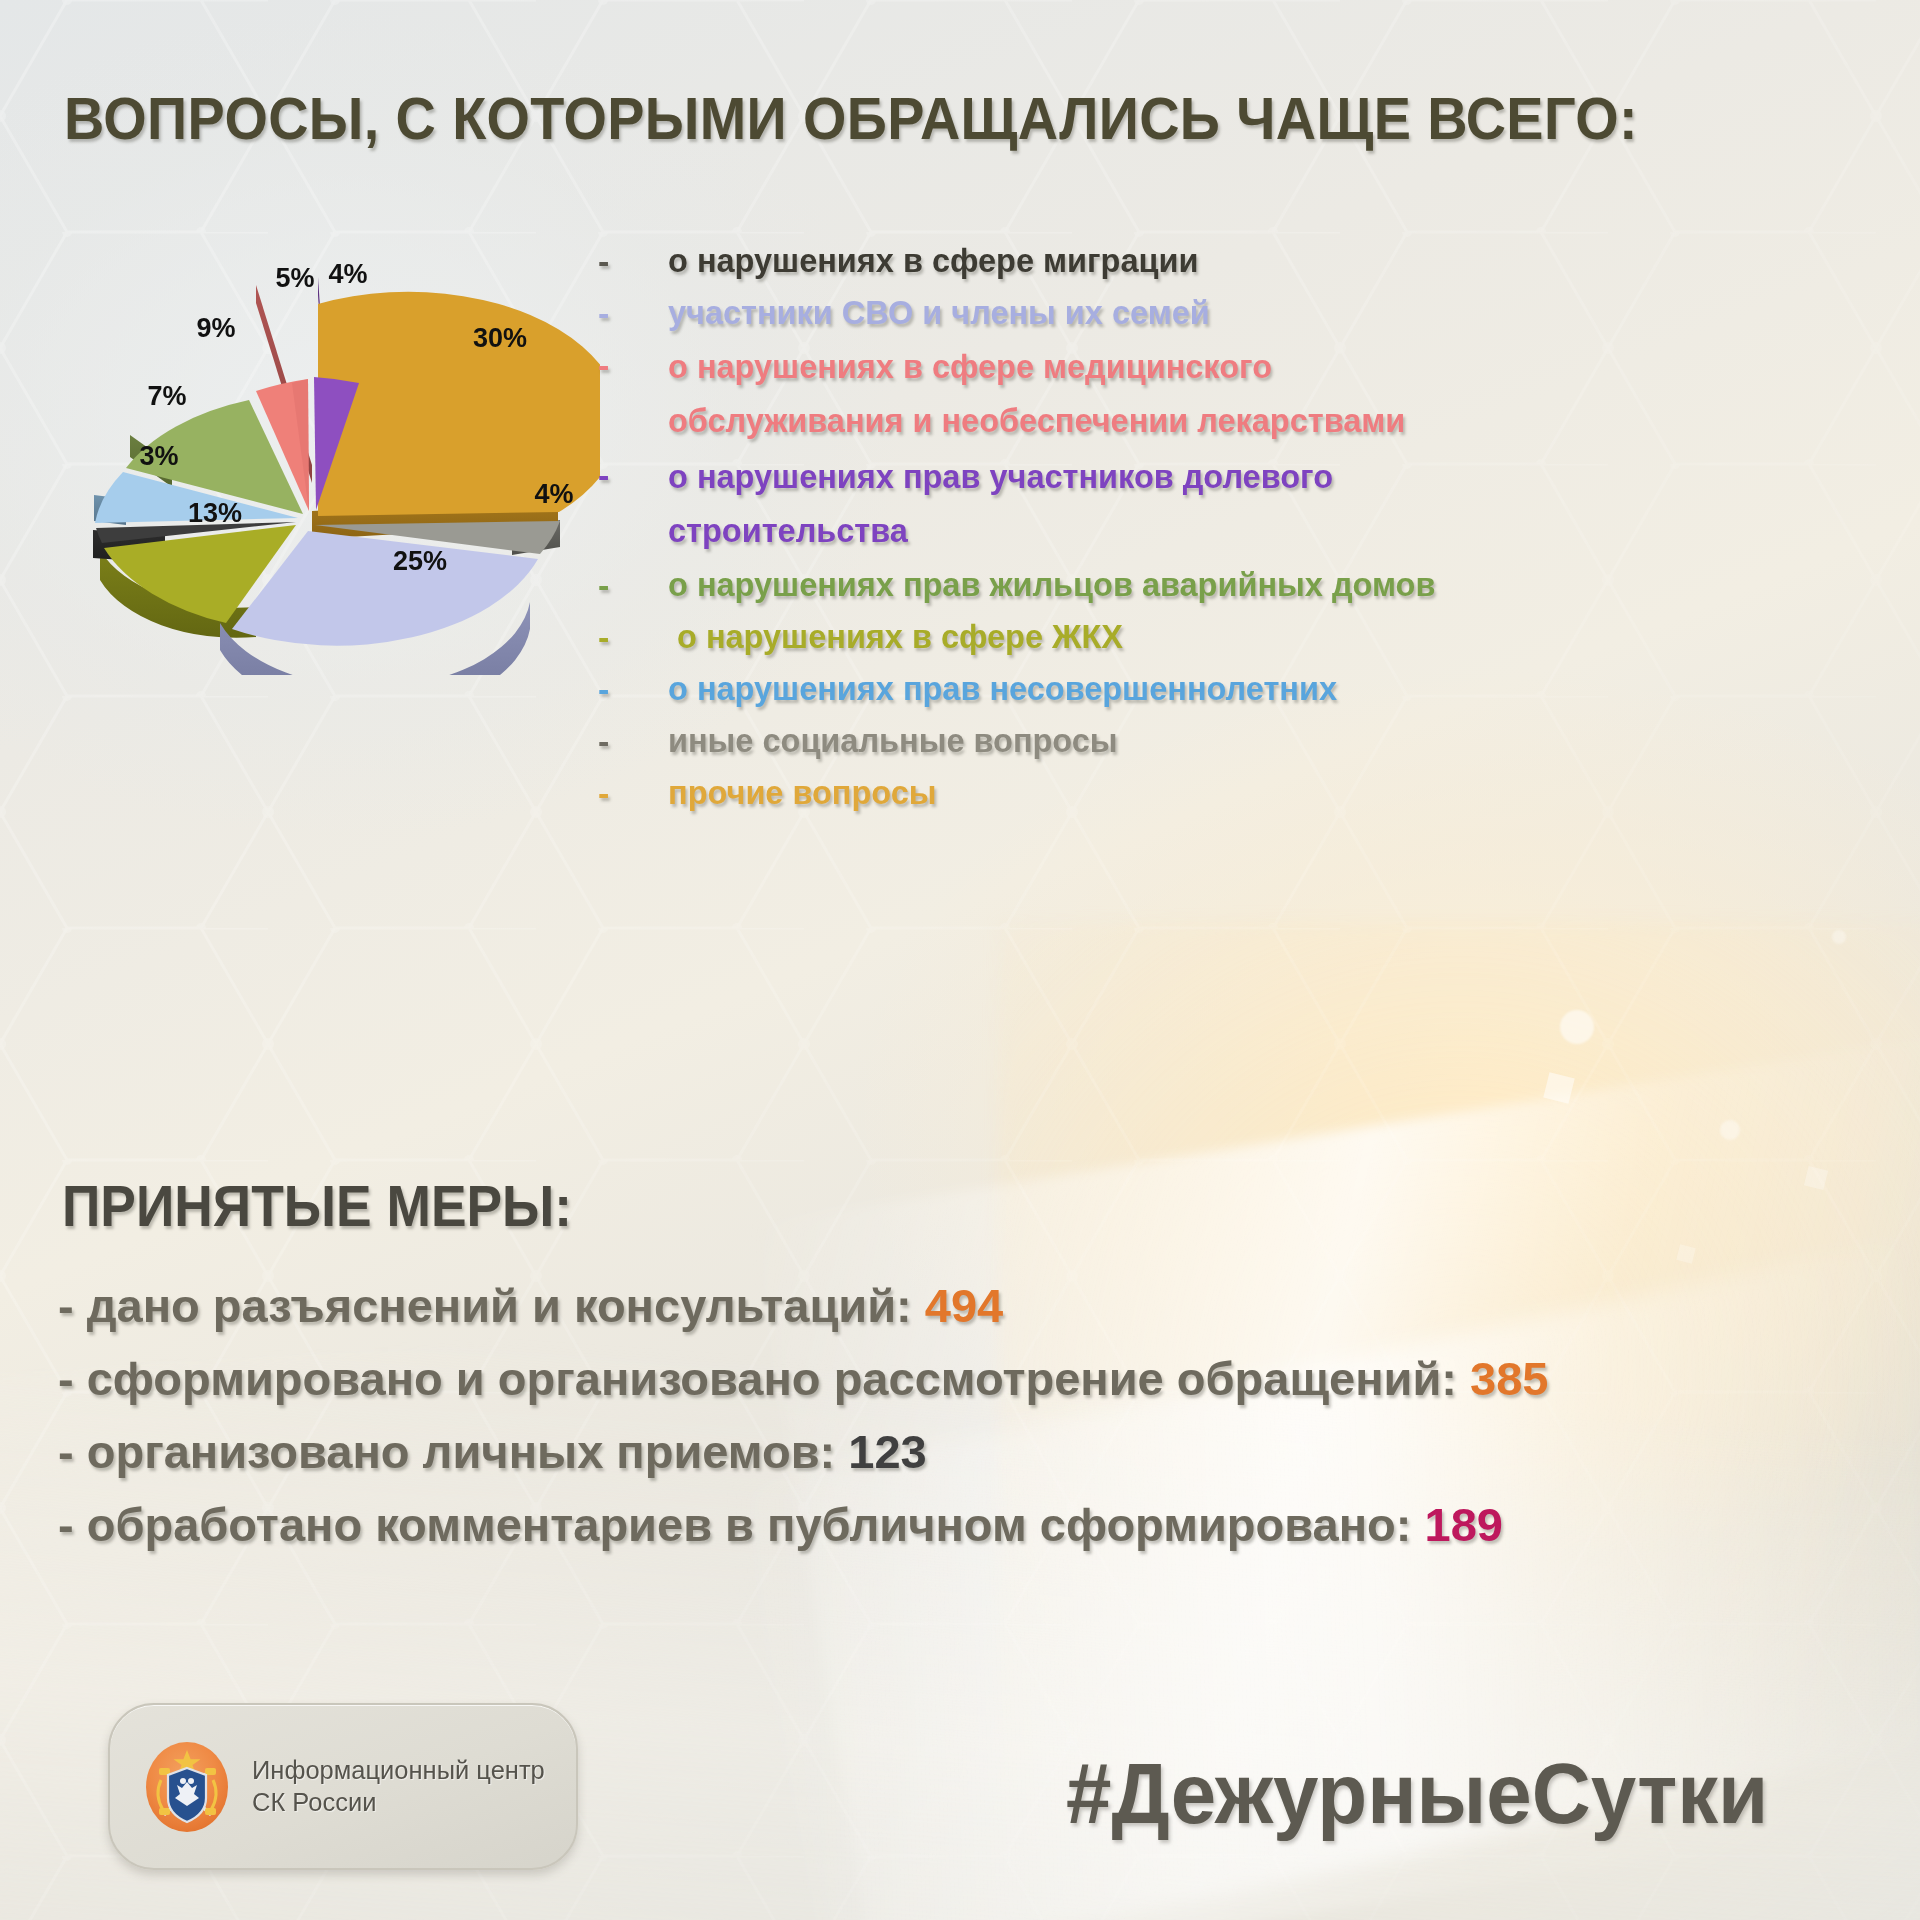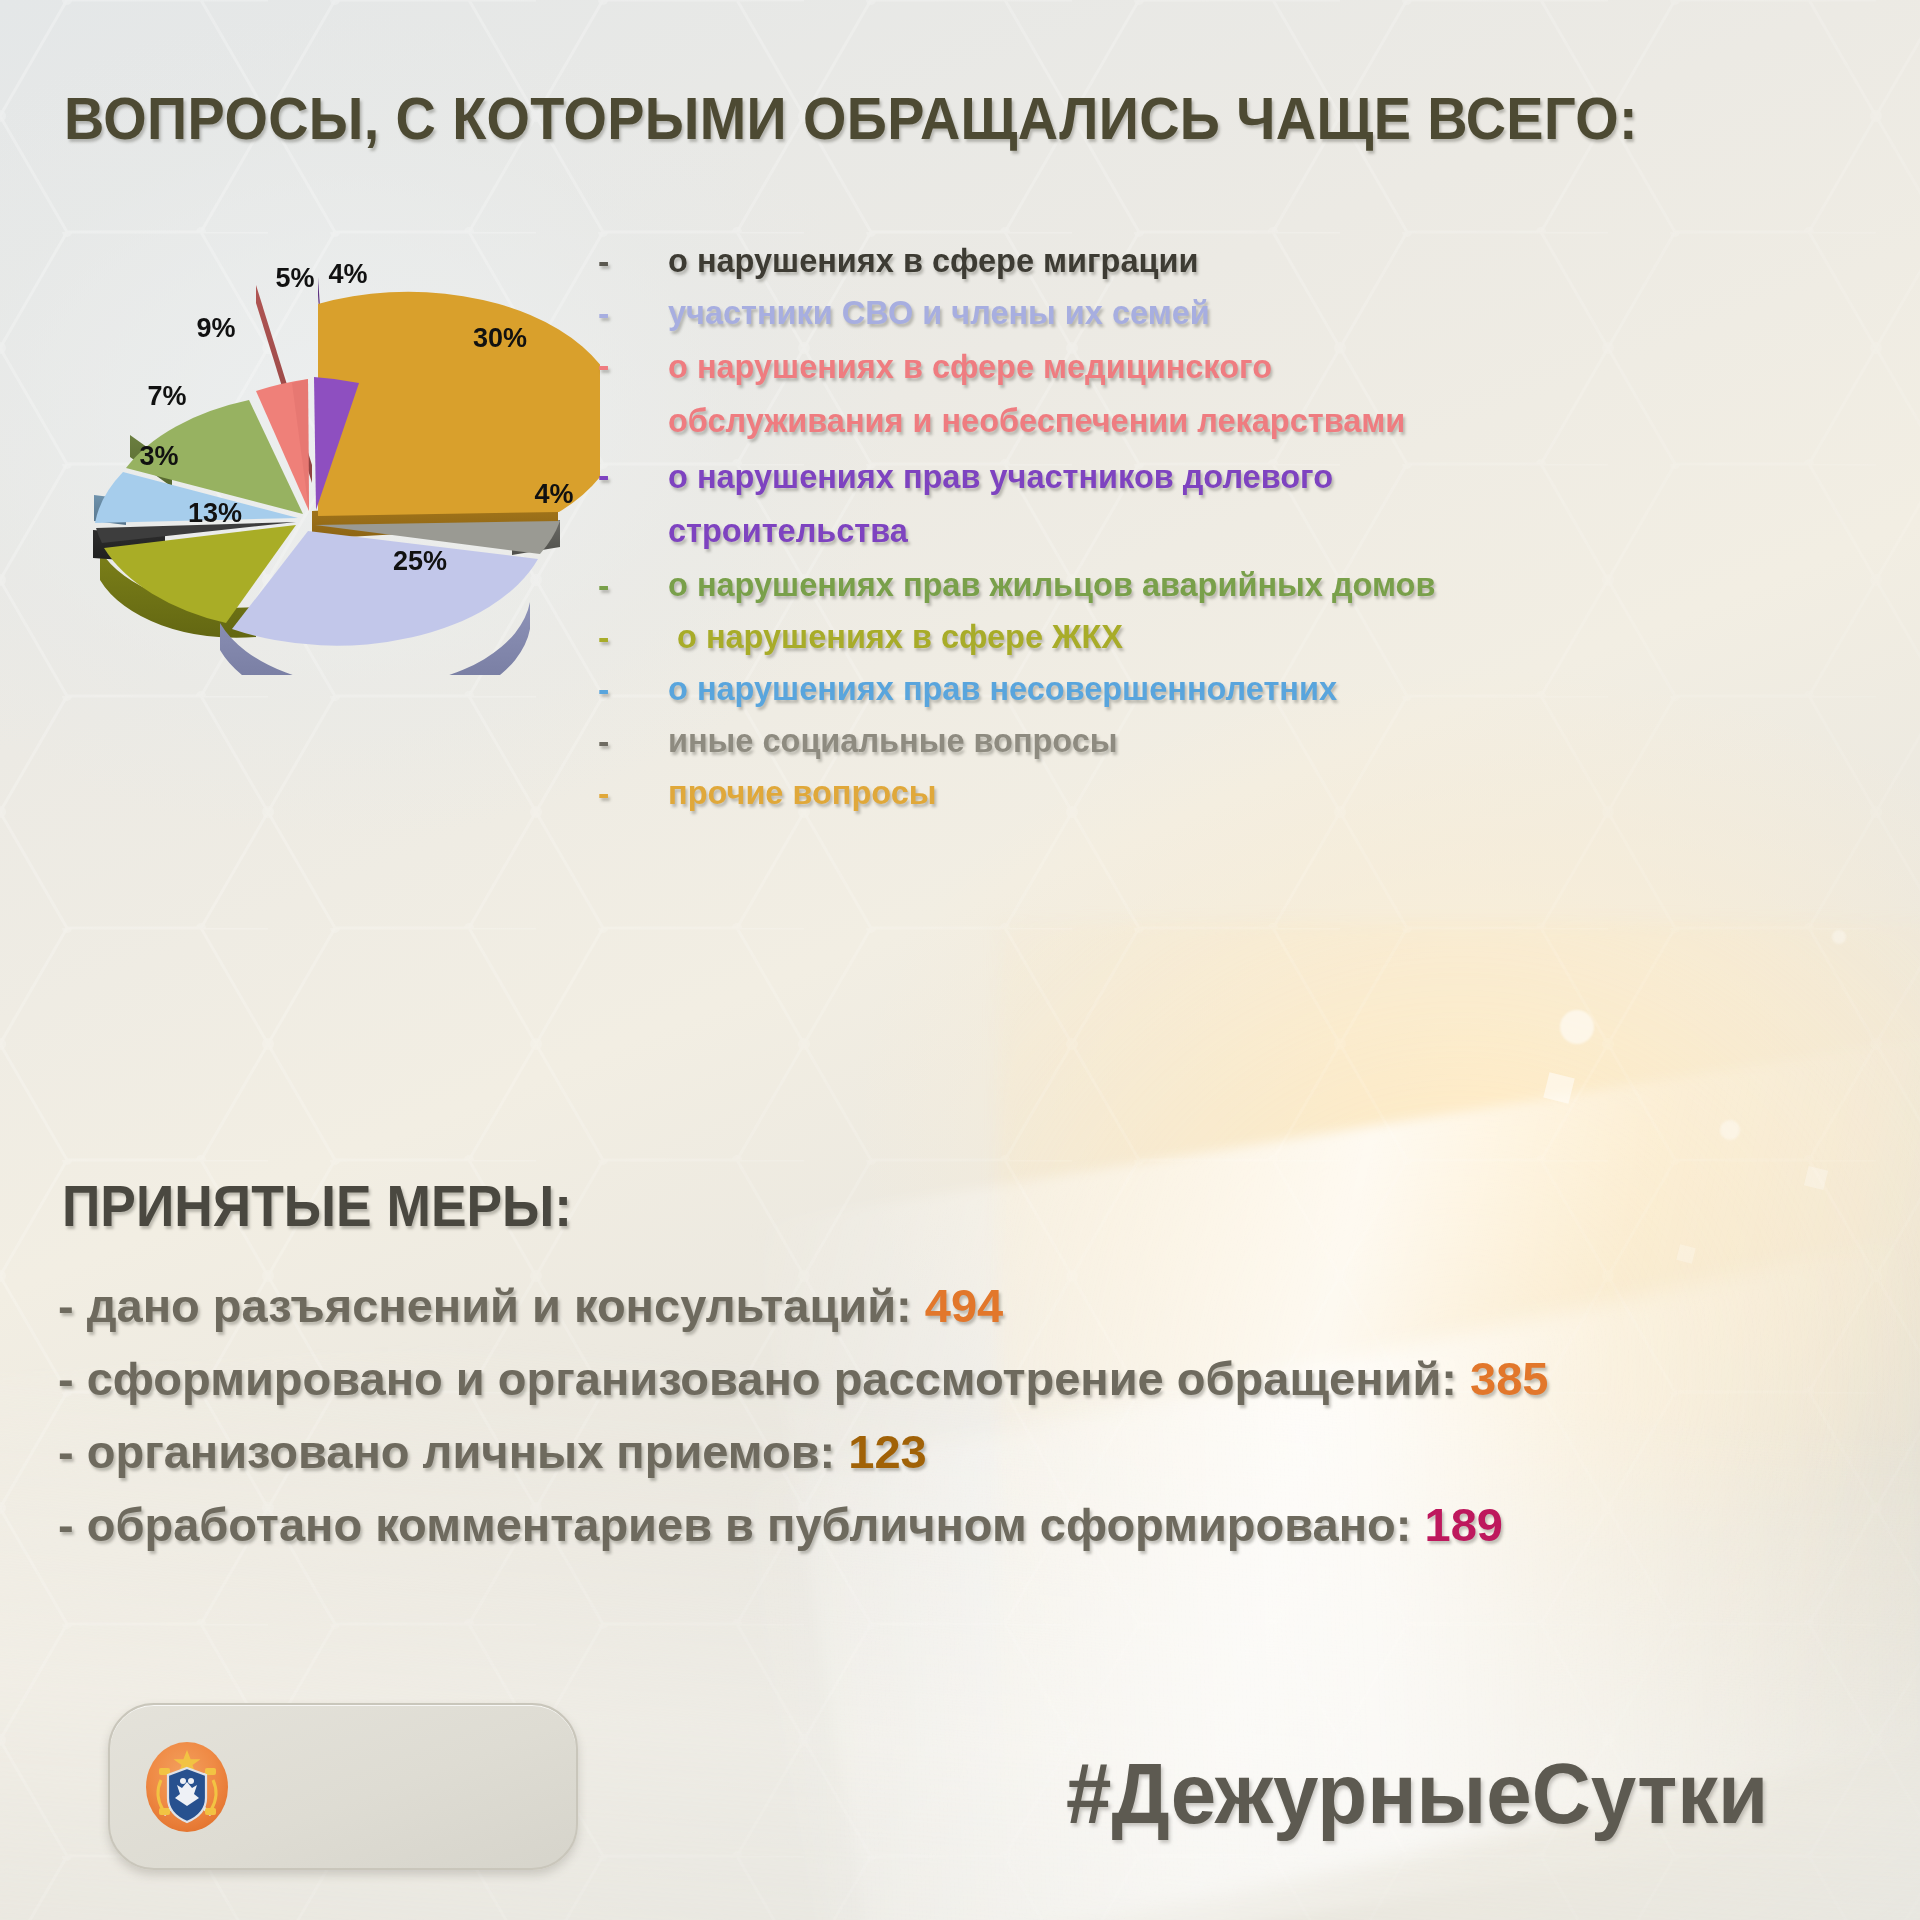--- a/index.html
+++ b/index.html
@@ -336,21 +336,21 @@
 <div class="h-measures sh">ПРИНЯТЫЕ МЕРЫ:</div>
 
 <div id="measures">
   <div class="m-row m-1 sh" style="color: rgb(110, 106, 94);">
     <span>- дано разъяснений и консультаций: </span><span class="m-num" style="color: rgb(226, 119, 43);">494</span>
   </div>
   <div class="m-row m-2 sh" style="color: rgb(110, 106, 94);">
     <span>- сформировано и организовано рассмотрение обращений: </span><span class="m-num" style="color: rgb(226, 119, 43);">385</span>
   </div>
   <div class="m-row m-3 sh" style="color: rgb(110, 106, 94);">
-    <span>- организовано личных приемов: </span><span class="m-num" style="color: #a16207;">123</span>
+    <span>- организовано личных приемов: </span><span class="m-num" style="color: #404040;">123</span>
   </div>
   <div class="m-row m-4 sh" style="color: rgb(110, 106, 94);">
     <span>- обработано комментариев в публичном сформировано: </span><span class="m-num" style="color: #be185d;">189</span>
   </div>
 </div>
 
 <div id="logo-badge">
   <div id="logo-emblem">
     <svg width="86" height="94" viewBox="0 0 86 94">
       <defs>
@@ -383,15 +383,19 @@
 
       <path d="M43 10 L46.6 19.3 L56.5 19.3 L48.5 25 L51.6 34.4 L43 28.6 L34.4 34.4 L37.5 25 L29.5 19.3 L39.4 19.3 Z" fill="#f2c343"></path>
 
       <path d="M43 28 L62 35 L62 58 Q62 74 43 82 Q24 74 24 58 L24 35 Z" fill="#27518f" stroke="#dfe2e8" stroke-width="2.2"></path>
 
       <path d="M43 42 L38 48 L33 45 L36 54 L31 58 L43 66 L55 58 L50 54 L53 45 L48 48 Z" fill="#eef1f6"></path>
       <circle cx="39" cy="41" r="3" fill="#eef1f6"></circle>
       <circle cx="47" cy="41" r="3" fill="#eef1f6"></circle>
     </svg>
   </div>
+  <div id="logo-text">
+    <div>Информационный центр</div>
+    <div>СК России</div>
+  </div>
 </div>
 
 <div id="hashtag">#ДежурныеСутки</div>
 
 </body></html>

